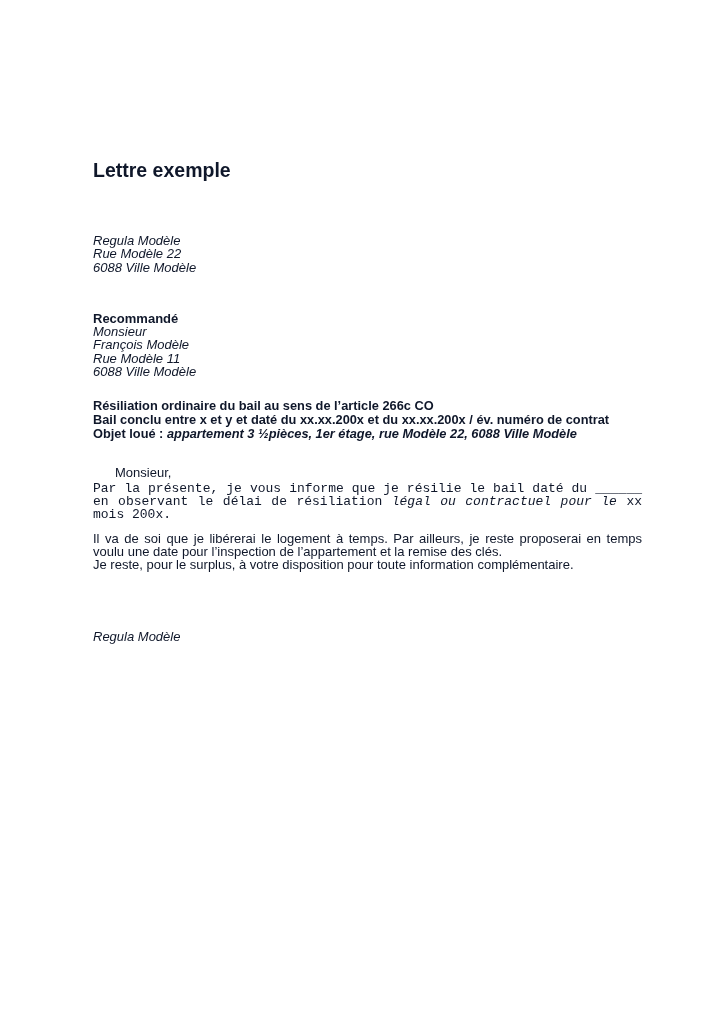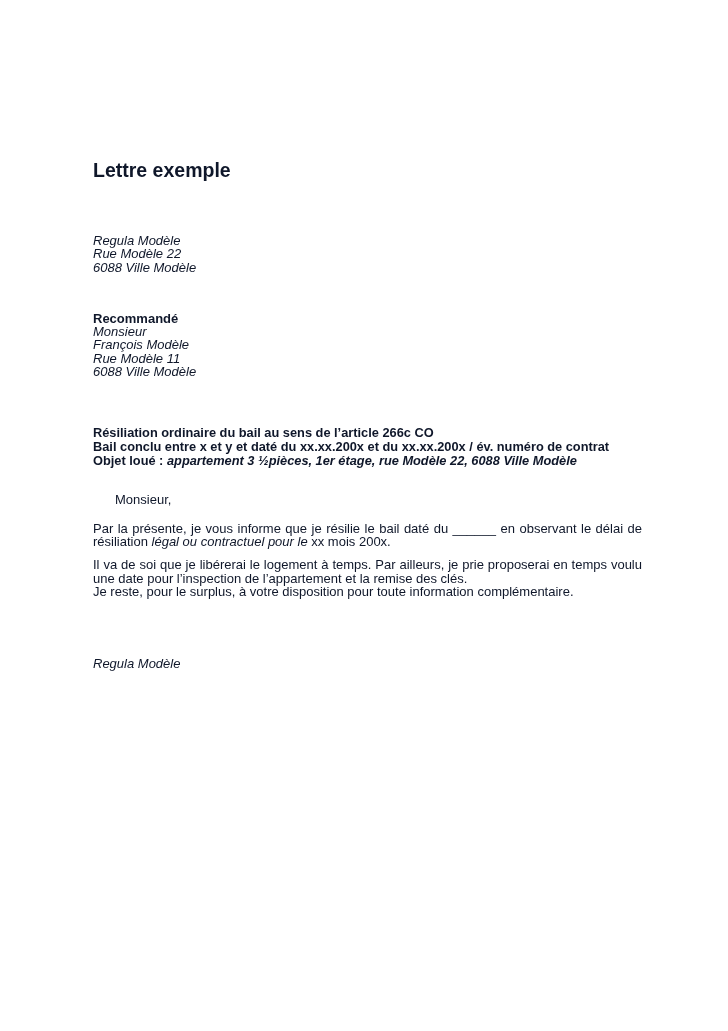--- a/index.html
+++ b/index.html
@@ -34,29 +34,29 @@
   }
   .addr-line { font-style: italic; }
   .sender-block { margin-top: 52px; }
   .recipient-block { margin-top: 38px; }
   .delivery-mode { font-weight: bold; font-style: normal; }
   .date-line {
     margin-top: 54px;
     font-weight: bold;
   }
   .subject-block {
-    margin-top: 48px;
+    margin-top: 21px;
     font-size: 12.8px;
     line-height: 14px;
     font-weight: bold;
   }
   .subject-italic { font-style: italic; }
   .salutation { margin-top: 25px; margin-left: 22px; }
   .para { text-align: justify; }
-  .para-1 { margin-top: 15px; }
+  .para-1 { margin-top: 2px; font-family: Liberation Mono, monospace; }
   .para-2 { margin-top: 10px; }
   .para-3 { margin-top: 0; }
   .para-4 { margin-top: 13px; }
   .body-italic { font-style: italic; }
   .signature {
     margin-top: 59px;
     font-style: italic;
   }
 </style>
 </head>
@@ -85,21 +85,21 @@
     <div class="subject-block">
       <div>Résiliation ordinaire du bail au sens de l’article 266c CO</div>
       <div>Bail conclu entre x et y et daté du xx.xx.200x et du xx.xx.200x / év. numéro de contrat</div>
       <div><span>Objet loué : </span><span class="subject-italic">appartement 3 ½pièces, 1er étage, rue Modèle 22, 6088 Ville Modèle</span></div>
     </div>
 
     <div class="block salutation">Monsieur,</div>
 
     <div class="block para para-1"><span>Par la présente, je vous informe que je résilie le bail daté du ______ en observant le délai de résiliation </span><span class="body-italic">légal ou contractuel pour le </span><span>xx mois 200x.</span></div>
 
-    <div class="block para para-2">Il va de soi que je libérerai le logement à temps. Par ailleurs, je prie proposerai en temps voulu une date pour l’inspection de l’appartement et la remise des clés.</div>
+    <div class="block para para-2">Il va de soi que je libérerai le logement à temps. Par ailleurs, je reste proposerai en temps voulu une date pour l’inspection de l’appartement et la remise des clés.</div>
 
     <div class="block para para-3">Je reste, pour le surplus, à votre disposition pour toute information complémentaire.</div>
 
 
     <div class="block signature">Regula Modèle</div>
 
   </div>
 </div>
 
 </body></html>

